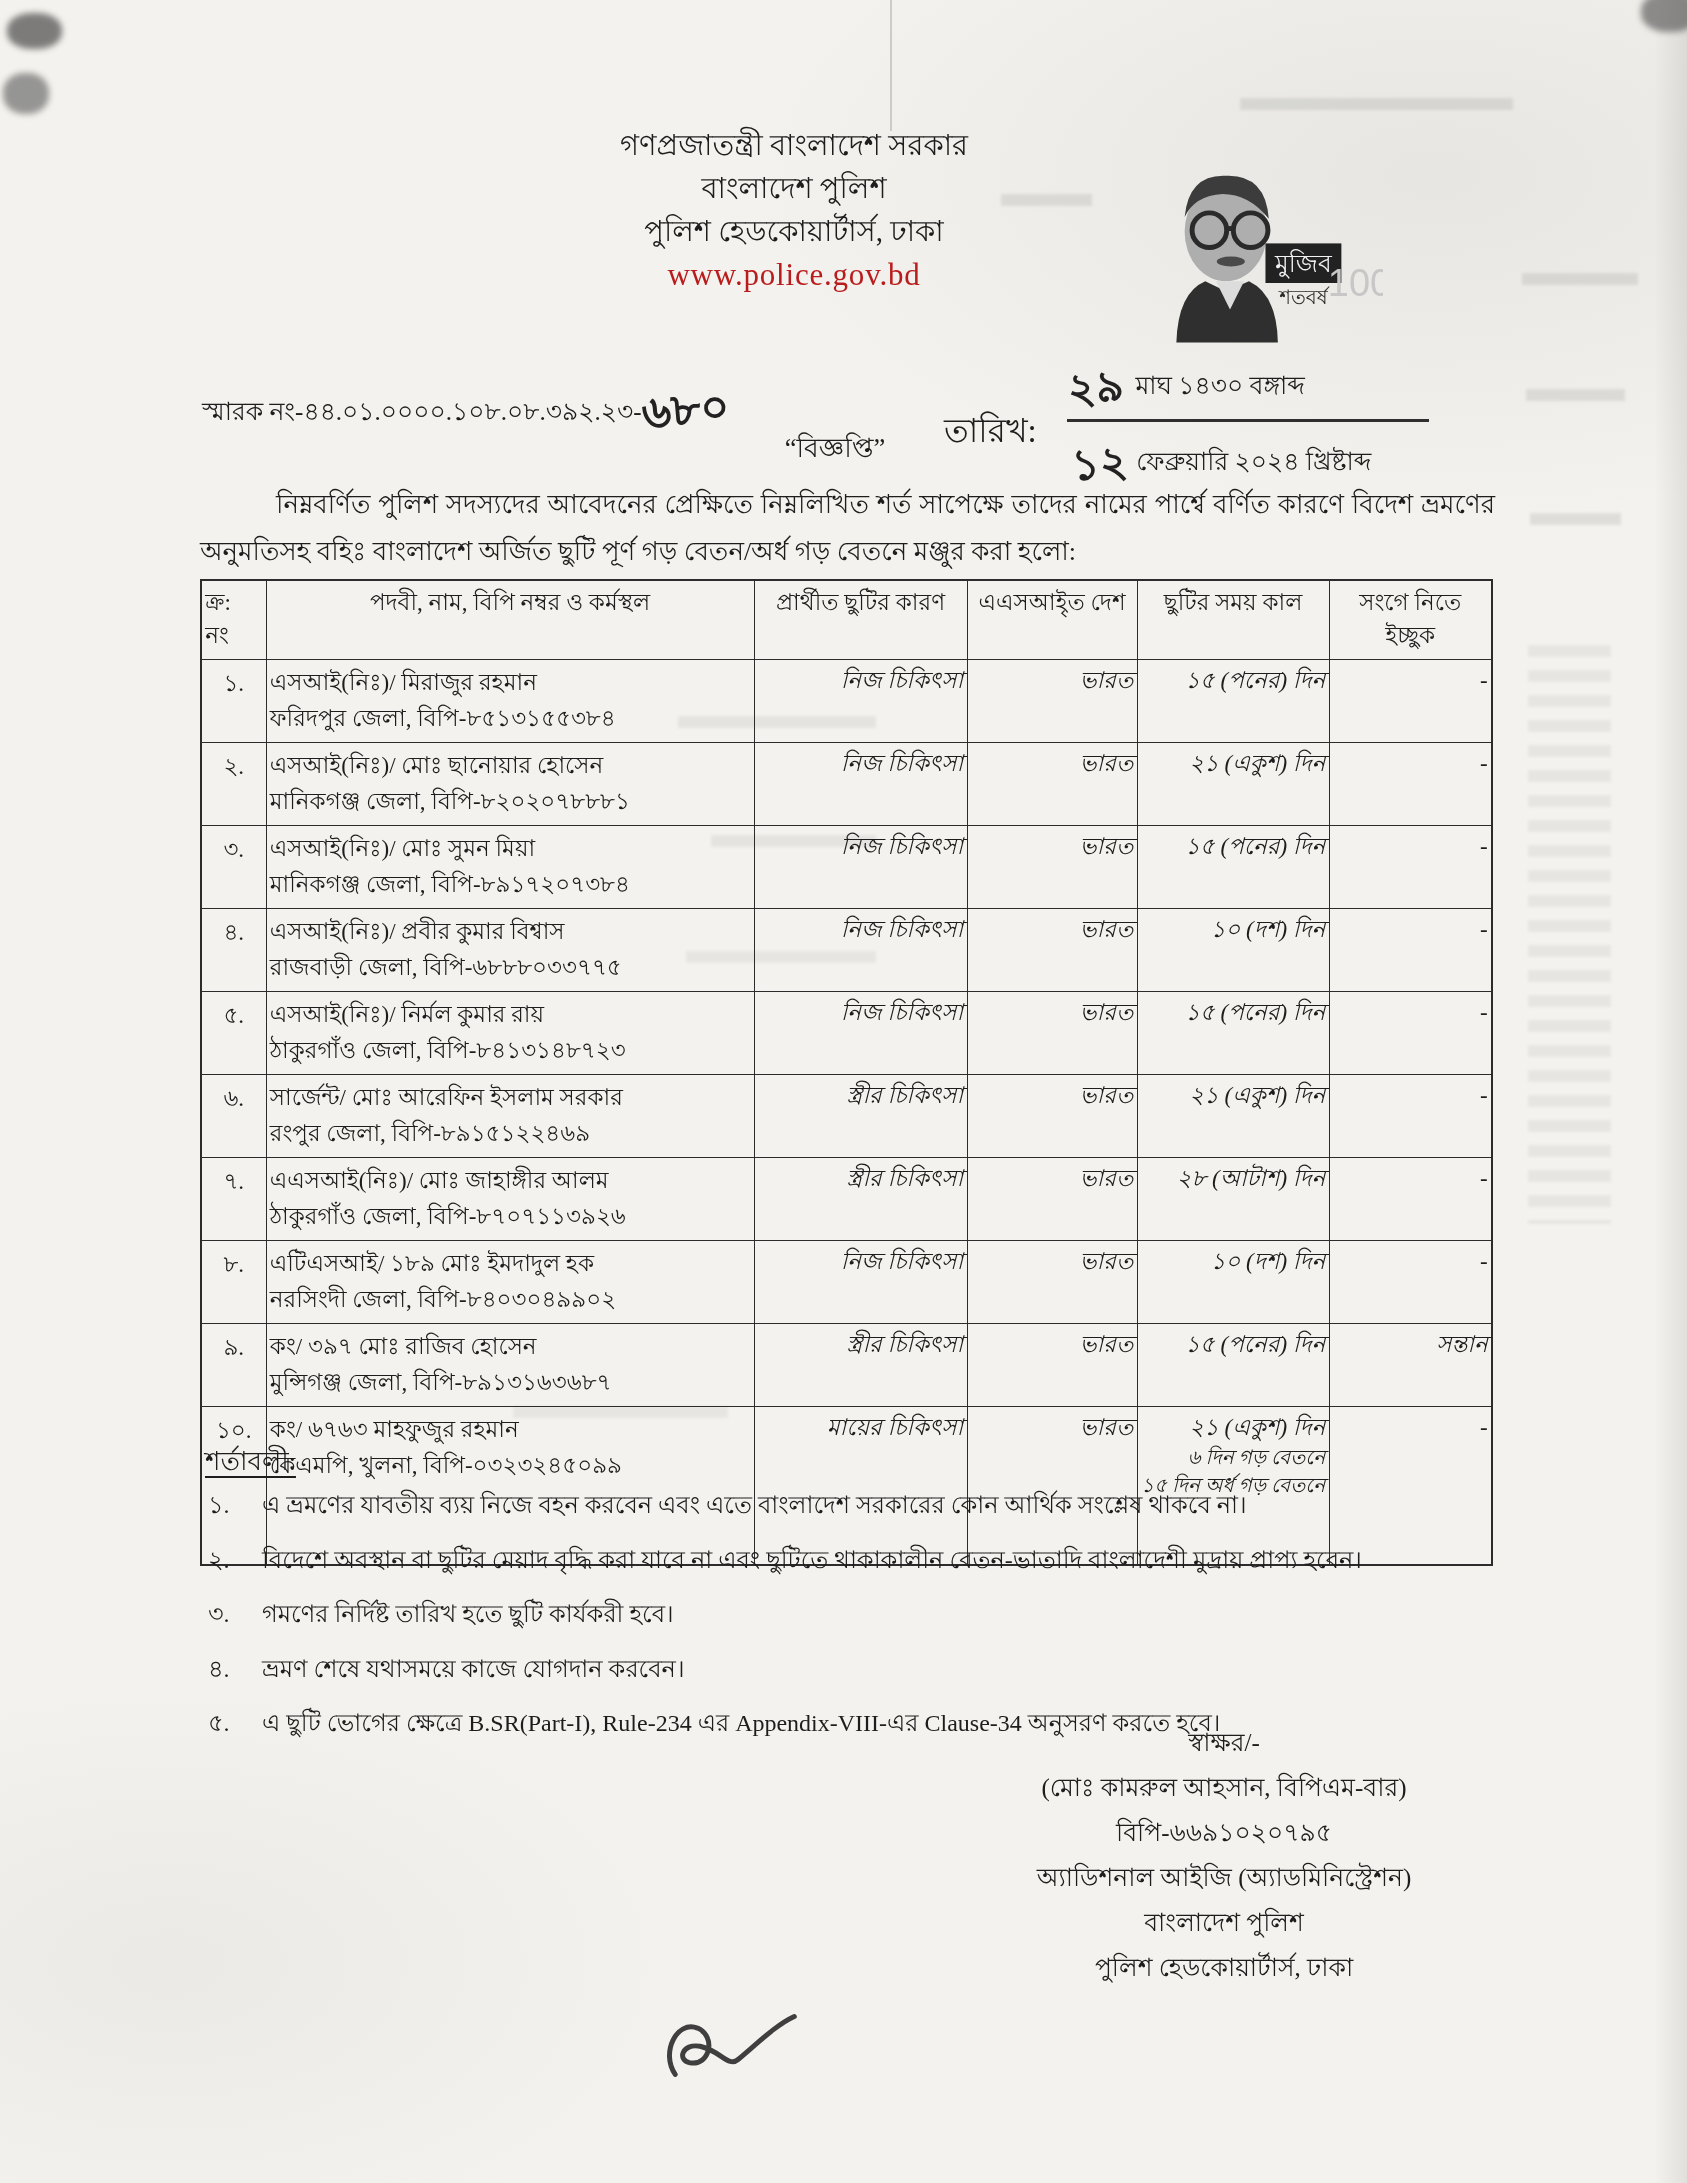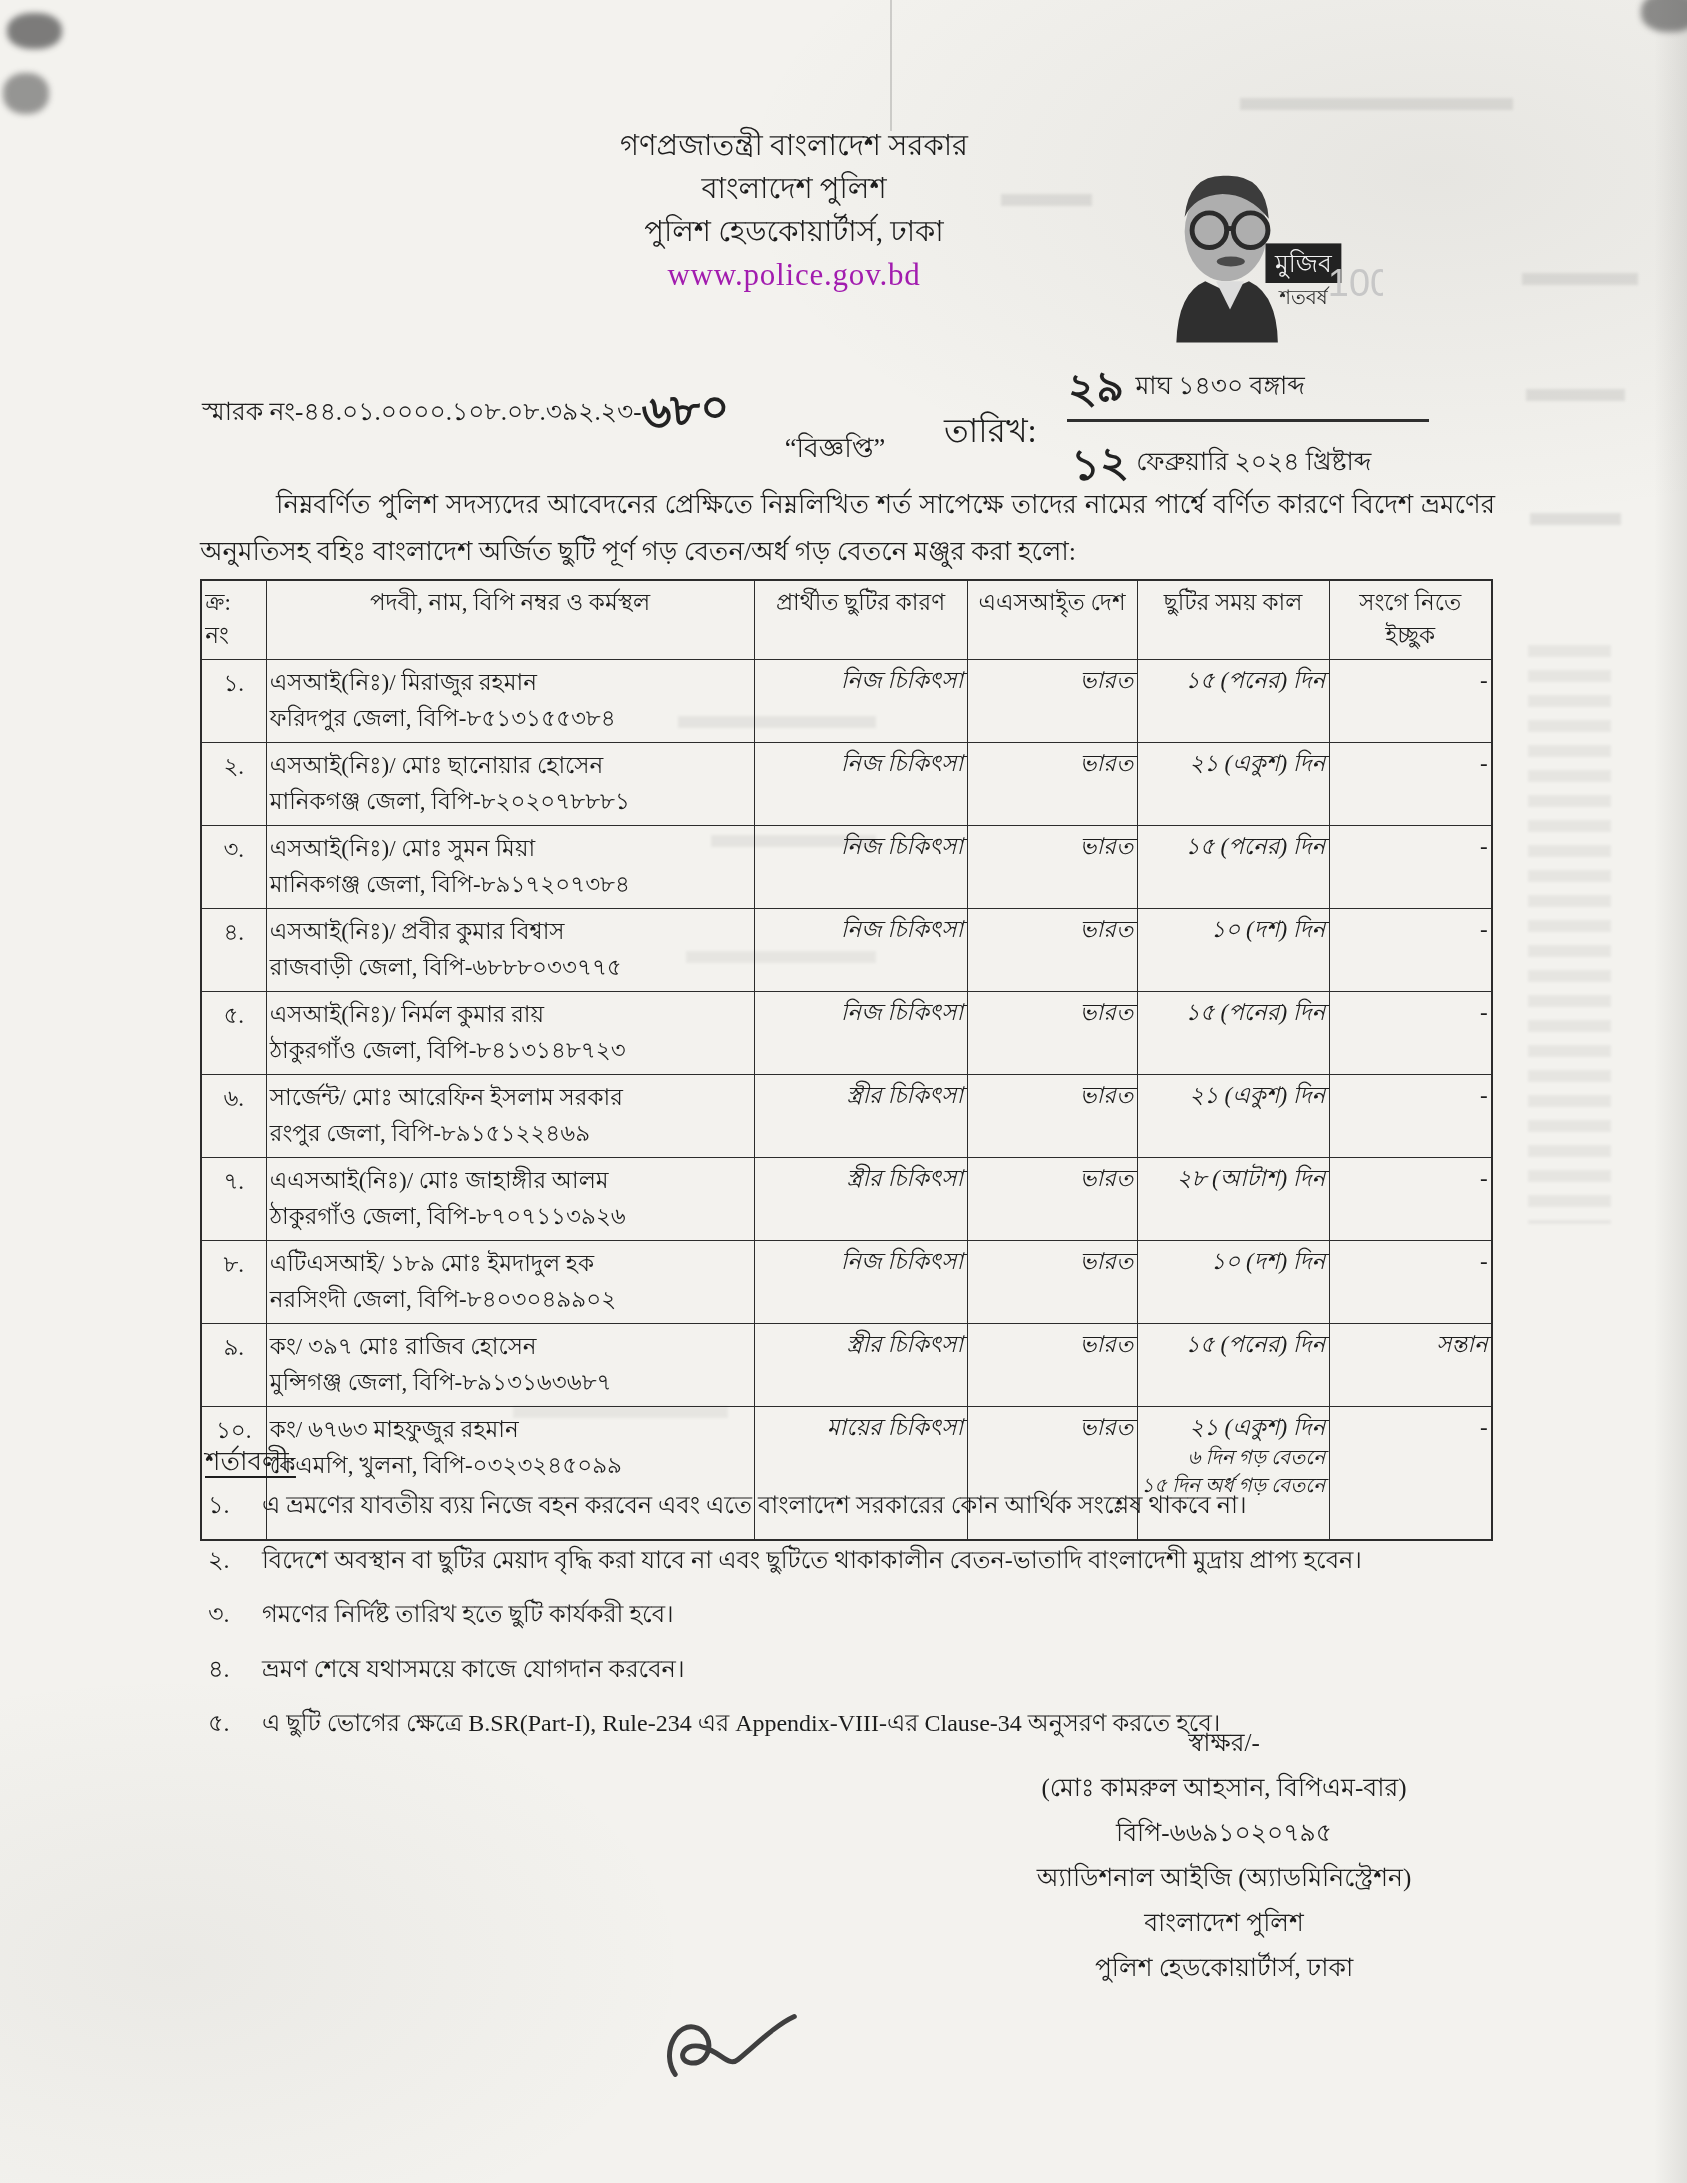--- a/index.html
+++ b/index.html
@@ -15,21 +15,21 @@
       radial-gradient(744px 413px at 10% 90%, rgba(120,118,112,0.07), transparent 70%),
       linear-gradient(to left, rgba(60,60,60,0.10), transparent 33px);
   }
   
   .blob{position:absolute;background:#4a4a4a;filter:blur(3.3px);border-radius:45%;}
   .ghost{position:absolute;opacity:0.13;filter:blur(1.7px);
     background:repeating-linear-gradient(to bottom,#5a5a5a 0 11.6px,transparent 11.6px 25px);}
   .vline{position:absolute;background:rgba(40,40,40,0.18);}
   
   .hdr{position:absolute;left:207px;top:124px;width:1174px;text-align:center;line-height:43px;font-size:29px;}
-  .hdr .www{font-size:31px;letter-spacing:0.8px;color:#a21caf;text-align:center;}
+  .hdr .www{font-size:31px;letter-spacing:0.8px;color:#b91c1c;text-align:center;}
   
   .logo{position:absolute;left:1143px;top:151px;width:240px;height:198px;text-align:center;}
   
   .memo{position:absolute;left:202px;top:370px;font-size:25px;white-space:nowrap;}
   .hand{display:inline-block;font-size:45px;font-weight:700;transform:rotate(-5deg);position:relative;top:5px;color:#222;}
   .date-label{position:absolute;left:944px;top:405px;font-size:33px;}
   .date-top{position:absolute;left:1068px;top:347px;display:flex;align-items:baseline;gap:11.6px;font-size:25px;white-space:nowrap;}
   .date-top .hand,.date-bot .hand{font-size:43px;top:8.3px;}
   .date-div{position:absolute;left:1067px;top:419px;width:362px;height:2.5px;background:#2f2f2f;}
   .date-bot{position:absolute;left:1072px;top:423px;display:flex;align-items:baseline;gap:8.3px;font-size:25px;white-space:nowrap;}
@@ -42,21 +42,21 @@
   table.lv td,table.lv th{border:1.7px solid #2c2c2c;font-weight:400;font-size:23px;vertical-align:top;padding:5px 3.3px;}
   table.lv{border:2.5px solid #2c2c2c;}
   th.c-sl{white-space:pre-line;text-align:left;padding-left:8.3px;}
   th{text-align:center;line-height:33px;}
   td.sl{text-align:center;font-size:23px;padding-top:8.3px;}
   td.nm{padding-left:15px;line-height:36px;}
   td.ctr{text-align:right;padding-top:8.3px;line-height:31px;font-style:italic;}
   td.dur div.sub{font-size:20px;line-height:28px;}
   .hrow{height:79px;}
   .brow{height:73px;}
-  .brow-tall{height:134px;}
+  .brow-tall{height:159px;}
   
   .terms-h{position:absolute;left:205px;top:1441px;font-size:26px;text-decoration:underline;text-underline-offset:5.8px;}
   .terms{position:absolute;left:208px;top:1489px;width:1373px;}
   .term{display:flex;gap:23px;margin-bottom:21.5px;font-size:24px;line-height:33px;}
   .term .no{min-width:31px;}
   
   .sig{position:absolute;left:951px;top:1720px;width:546px;text-align:center;font-size:25px;line-height:45px;}
   
   .check{position:absolute;left:652px;top:1995px;}
 </style>

